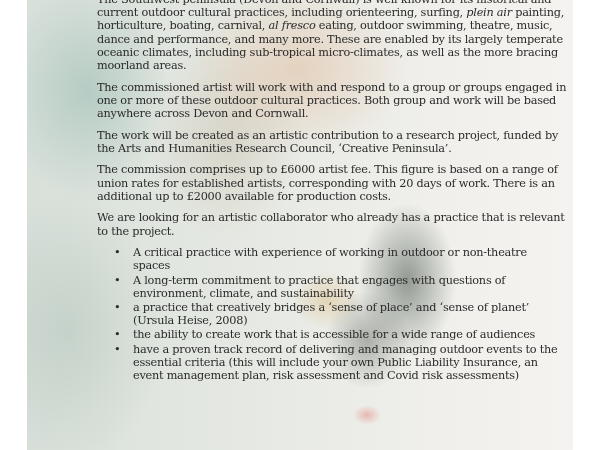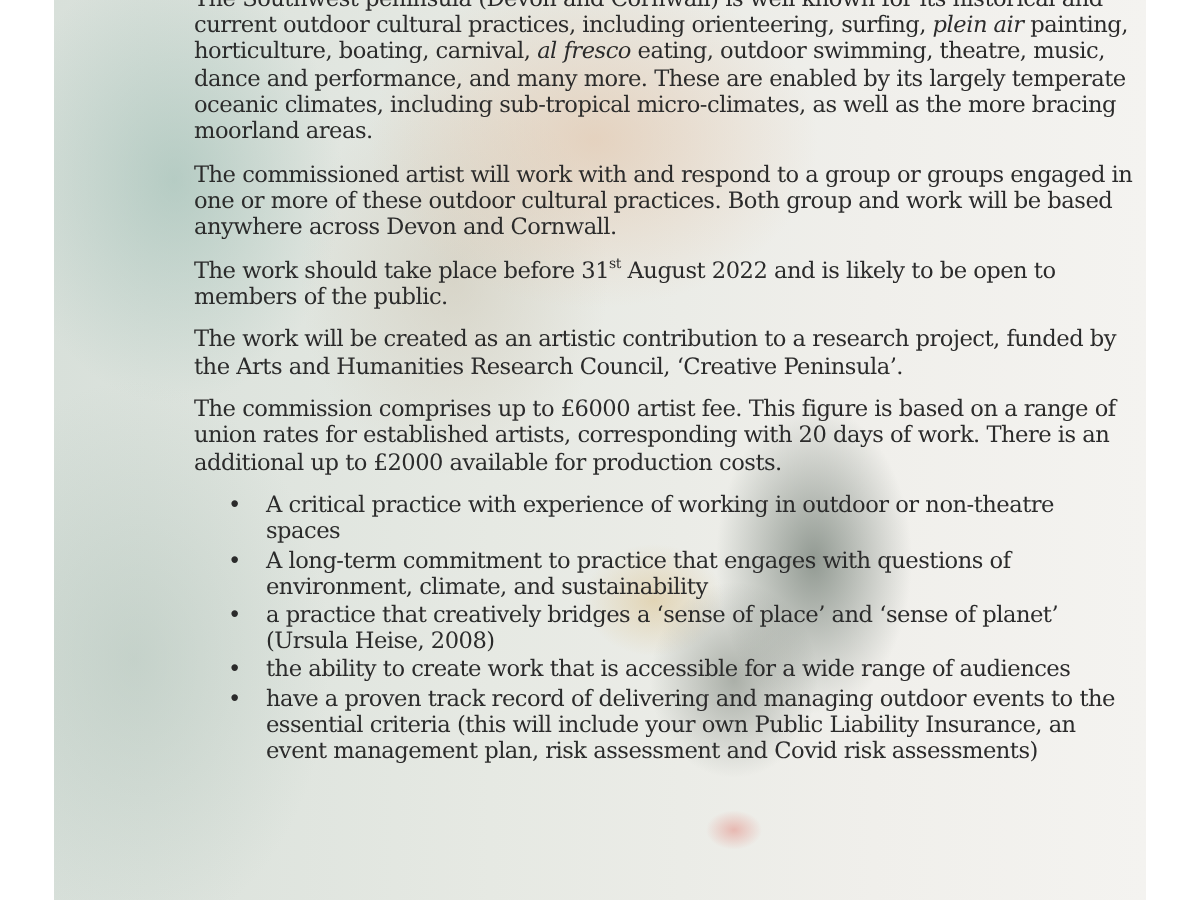--- a/index.html
+++ b/index.html
@@ -37,27 +37,27 @@
 <div class="page">
   <div class="content">
 
     <p>
       <span>The Southwest peninsula (Devon and Cornwall) is well known for its historical and current</span>
       <span>outdoor cultural practices, including orienteering, surfing, </span><em>plein air</em><span> painting, horticulture, boating, carnival, </span><em>al fresco</em><span> eating, outdoor swimming, theatre, music, dance and performance, and many more. These are enabled by its largely temperate oceanic climates, including sub-tropical micro-climates, as well as the more bracing moorland areas.</span>
     </p>
 
     <p>The commissioned artist will work with and respond to a group or groups engaged in one or more of these outdoor cultural practices. Both group and work will be based anywhere across Devon and Cornwall.</p>
 
-    <p><span>The work should take place before 31</span><sup>st</sup><span> August 2022 and is likely to be open to members of the public.</span></p>
 
     <p>The work will be created as an artistic contribution to a research project, funded by the Arts and Humanities Research Council, ‘Creative Peninsula’.</p>
 
     <p>The commission comprises up to £6000 artist fee. This figure is based on a range of union rates for established artists, corresponding with 20 days of work. There is an additional up to £2000 available for production costs.</p>
 
 
+    <p>We are looking for an artistic collaborator who already has a practice that is relevant to the project.</p>
 
 
     <ul class="bullets">
       <li><span class="bullet">•</span><span>A critical practice with experience of working in outdoor or non-theatre spaces</span></li>
       <li><span class="bullet">•</span><span>A long-term commitment to practice that engages with questions of environment, climate, and sustainability</span></li>
       <li><span class="bullet">•</span><span>a practice that creatively bridges a ‘sense of place’ and ‘sense of planet’ (Ursula Heise, 2008)</span></li>
       <li><span class="bullet">•</span><span> the ability to create work that is accessible for a wide range of audiences</span></li>
       <li><span class="bullet">•</span><span>have a proven track record of delivering and managing outdoor events to the essential criteria (this will include your own Public Liability Insurance, an event management plan, risk assessment and Covid risk assessments)</span></li>
     </ul>
 

